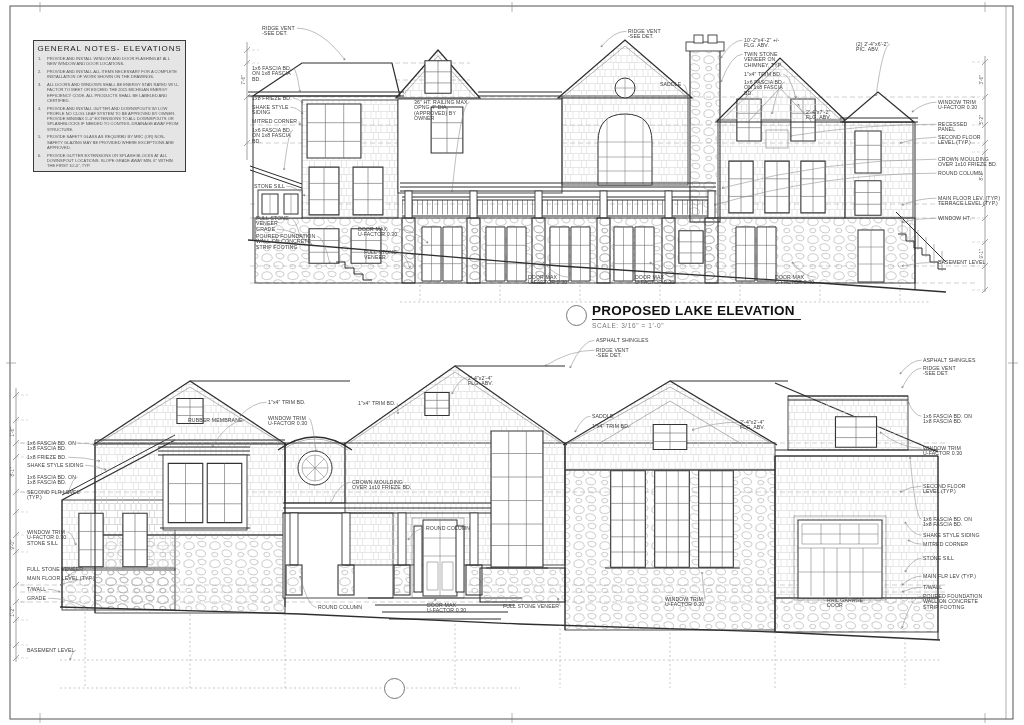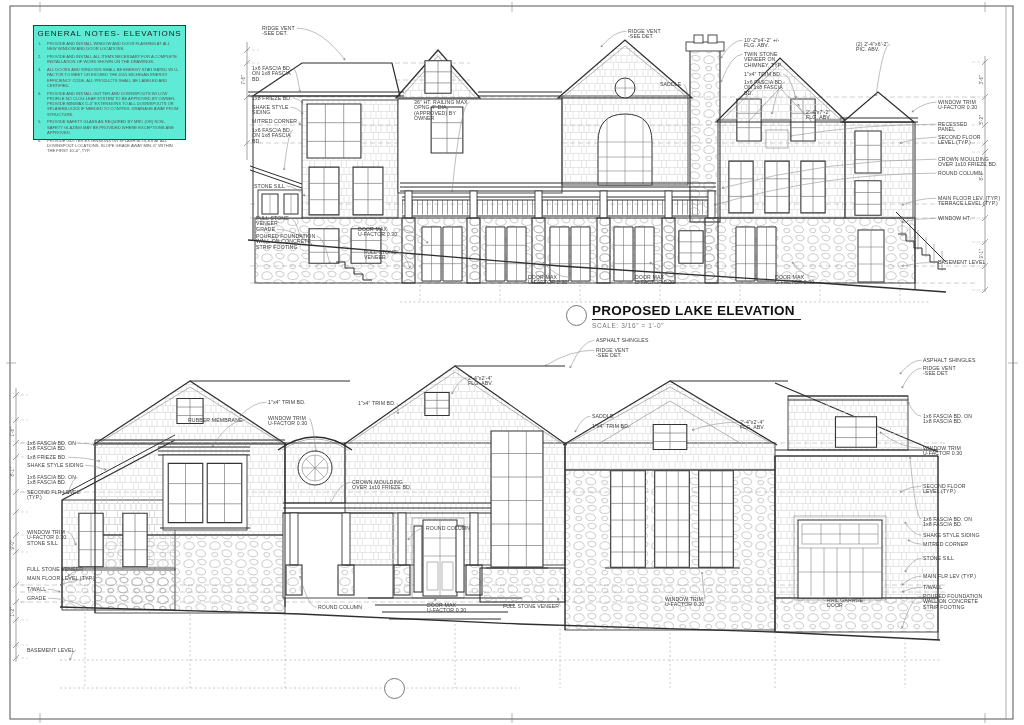--- a/index.html
+++ b/index.html
@@ -19,22 +19,22 @@
   .stone2{fill:url(#stoneP);stroke:#333;stroke-width:1.1}
   .wht{fill:#fff;stroke:#3a3a3a;stroke-width:.9}
   .winf{fill:#fff;stroke:#333;stroke-width:1}
   .bal{fill:url(#balP)}
   .ann{font-size:5.2px;fill:#3d3d3d;letter-spacing:.1px}
   .ldr{fill:none;stroke:#8a8a8a;stroke-width:.55}
   .dim{fill:none;stroke:#666;stroke-width:.6}
   .dimext{fill:none;stroke:#b0b0b0;stroke-width:.45;stroke-dasharray:3 2}
   .dimt{font-size:4.6px;fill:#555}
   
-  .notesbox{position:absolute;left:33px;top:25px;width:153px;height:115px;
-    border:1.2px solid #3a3a3a;background:#5eead4;box-sizing:border-box;}
+  .notesbox{position:absolute;left:33px;top:40px;width:153px;height:132px;
+    border:1.2px solid #3a3a3a;background:#e5e5e5;box-sizing:border-box;}
   .notestitle{font-size:8px;letter-spacing:.9px;color:#222;text-align:center;
     padding:3px 0 2px 0;white-space:nowrap;}
   .noteslist{padding:1px 5px 0 4px;}
   .noterow{display:flex;gap:3px;margin-bottom:2.6px;}
   .notenum{font-size:4.1px;color:#555;width:6px;flex:none;}
   .notetext{font-size:4.1px;line-height:1.28;color:#555;}
   
   .titleblk{position:absolute;display:flex;align-items:flex-start;gap:5px;}
   .tcirc{width:19px;height:19px;border:1px solid #777;border-radius:50%;
     margin-top:2px;flex:none;background:#fff;}

